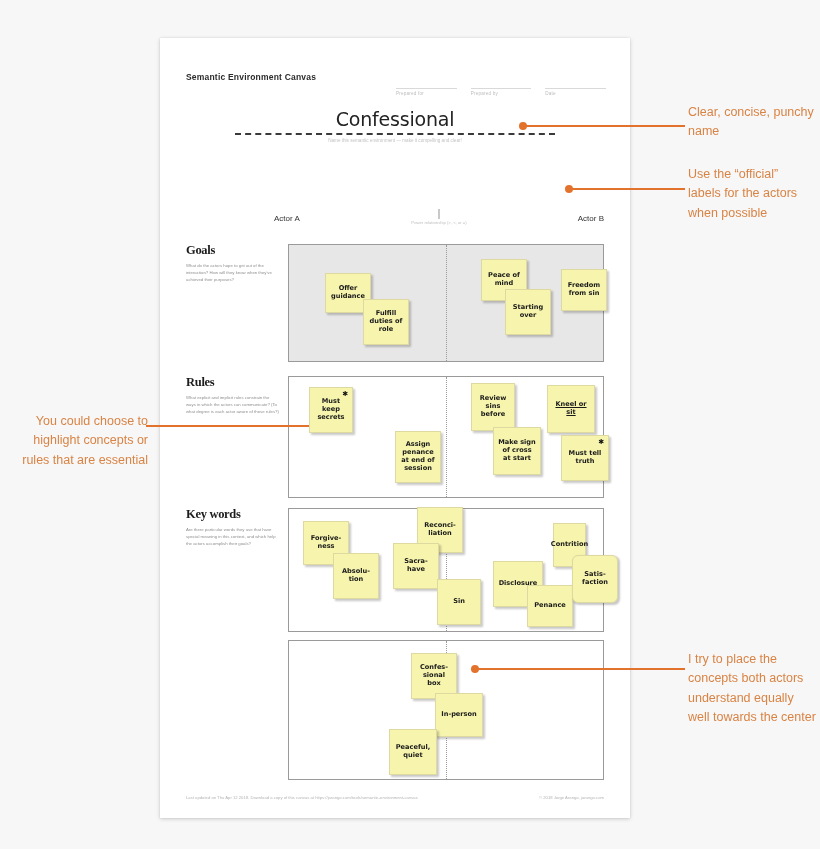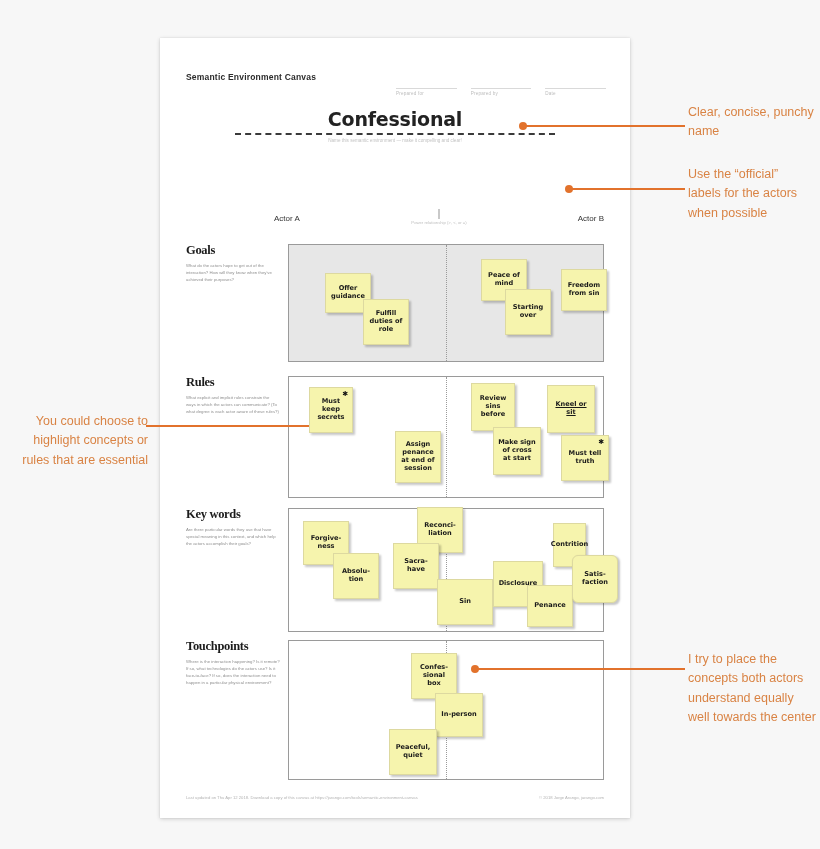--- a/index.html
+++ b/index.html
@@ -21,21 +21,21 @@
     font-size:8.5px;font-weight:bold;color:#2b2b2b;letter-spacing:.2px;
   }
   .meta-fields{position:absolute;left:236px;top:40px;width:210px;display:flex;gap:14px;}
   .meta-field{flex:1;}
   .meta-rule{border-bottom:1px solid #d9d9d9;height:10px;}
   .meta-label{font-size:4.6px;color:#bdbdbd;margin-top:2px;letter-spacing:.2px;}
 
   .env-name-wrap{position:absolute;left:26px;top:72px;width:418px;text-align:center;}
   .env-name{
     font-family:"DejaVu Sans", sans-serif;
-    font-weight:bold;font-size:19px;color:#222;letter-spacing:-.2px;
+    font-weight:normal;font-size:19px;color:#222;letter-spacing:-.2px;
     line-height:1.05;
   }
   .env-dashes{
     margin-top:3px;height:0;border-top:2px dashed #3a3a3a;
     width:320px;margin-left:auto;margin-right:auto;
   }
   .env-hint{font-size:4.6px;color:#c3c3c3;margin-top:3px;}
 
   
   .actors{
@@ -209,34 +209,30 @@
     <div class="row-field" style="height:124px;">
       <div class="centerline"></div>
     <div class="note" style="left: 14px; top: 12px; width: 46px; height: 44px; z-index: 10;">Forgive-
 ness</div>
         <div class="note" style="left: 44px; top: 44px; width: 46px; height: 46px; z-index: 11;">Absolu-
 tion</div>
         <div class="note" style="left: 128px; top: -2px; width: 46px; height: 46px; z-index: 12;">Reconci-
 liation</div>
         <div class="note" style="left: 104px; top: 34px; width: 46px; height: 46px; z-index: 13;">Sacra-
 have</div>
-        <div class="note" style="left: 148px; top: 70px; width: 56px; height: 46px; z-index: 14;">Sin</div>
+        <div class="note" style="left: 148px; top: 70px; width: 44px; height: 46px; z-index: 14;">Sin</div>
         <div class="note" style="left: 204px; top: 52px; width: 50px; height: 46px; z-index: 15;">Disclosure</div>
         <div class="note" style="left: 238px; top: 76px; width: 46px; height: 42px; z-index: 16;">Penance</div>
         <div class="note" style="left: 264px; top: 14px; width: 33px; height: 44px; z-index: 17; text-align: center;">Contrition</div>
         <div class="note" style="left: 283px; top: 46px; width: 46px; height: 48px; z-index: 18; border-radius: 6px;">Satis-
 faction</div>
       </div>
   </div>
 
   <div class="row" style="top:602px;height:142px;">
-    <div class="row-label">
-      <div class="row-title">Touchpoints</div>
-      <div class="row-desc">Where is the interaction happening? Is it remote? If so, what technologies do the actors use? Is it face-to-face? If so, does the interaction need to happen in a particular physical environment?</div>
-    </div>
     <div class="row-field" style="height:140px;">
       <div class="centerline"></div>
     <div class="note" style="left: 122px; top: 12px; width: 46px; height: 46px; z-index: 10;">Confes-
 sional
 box</div>
         <div class="note" style="left: 146px; top: 52px; width: 48px; height: 44px; z-index: 11;">In-person</div>
         <div class="note" style="left: 100px; top: 88px; width: 48px; height: 46px; z-index: 12;">Peaceful,
 quiet</div>
       </div>
   </div>

